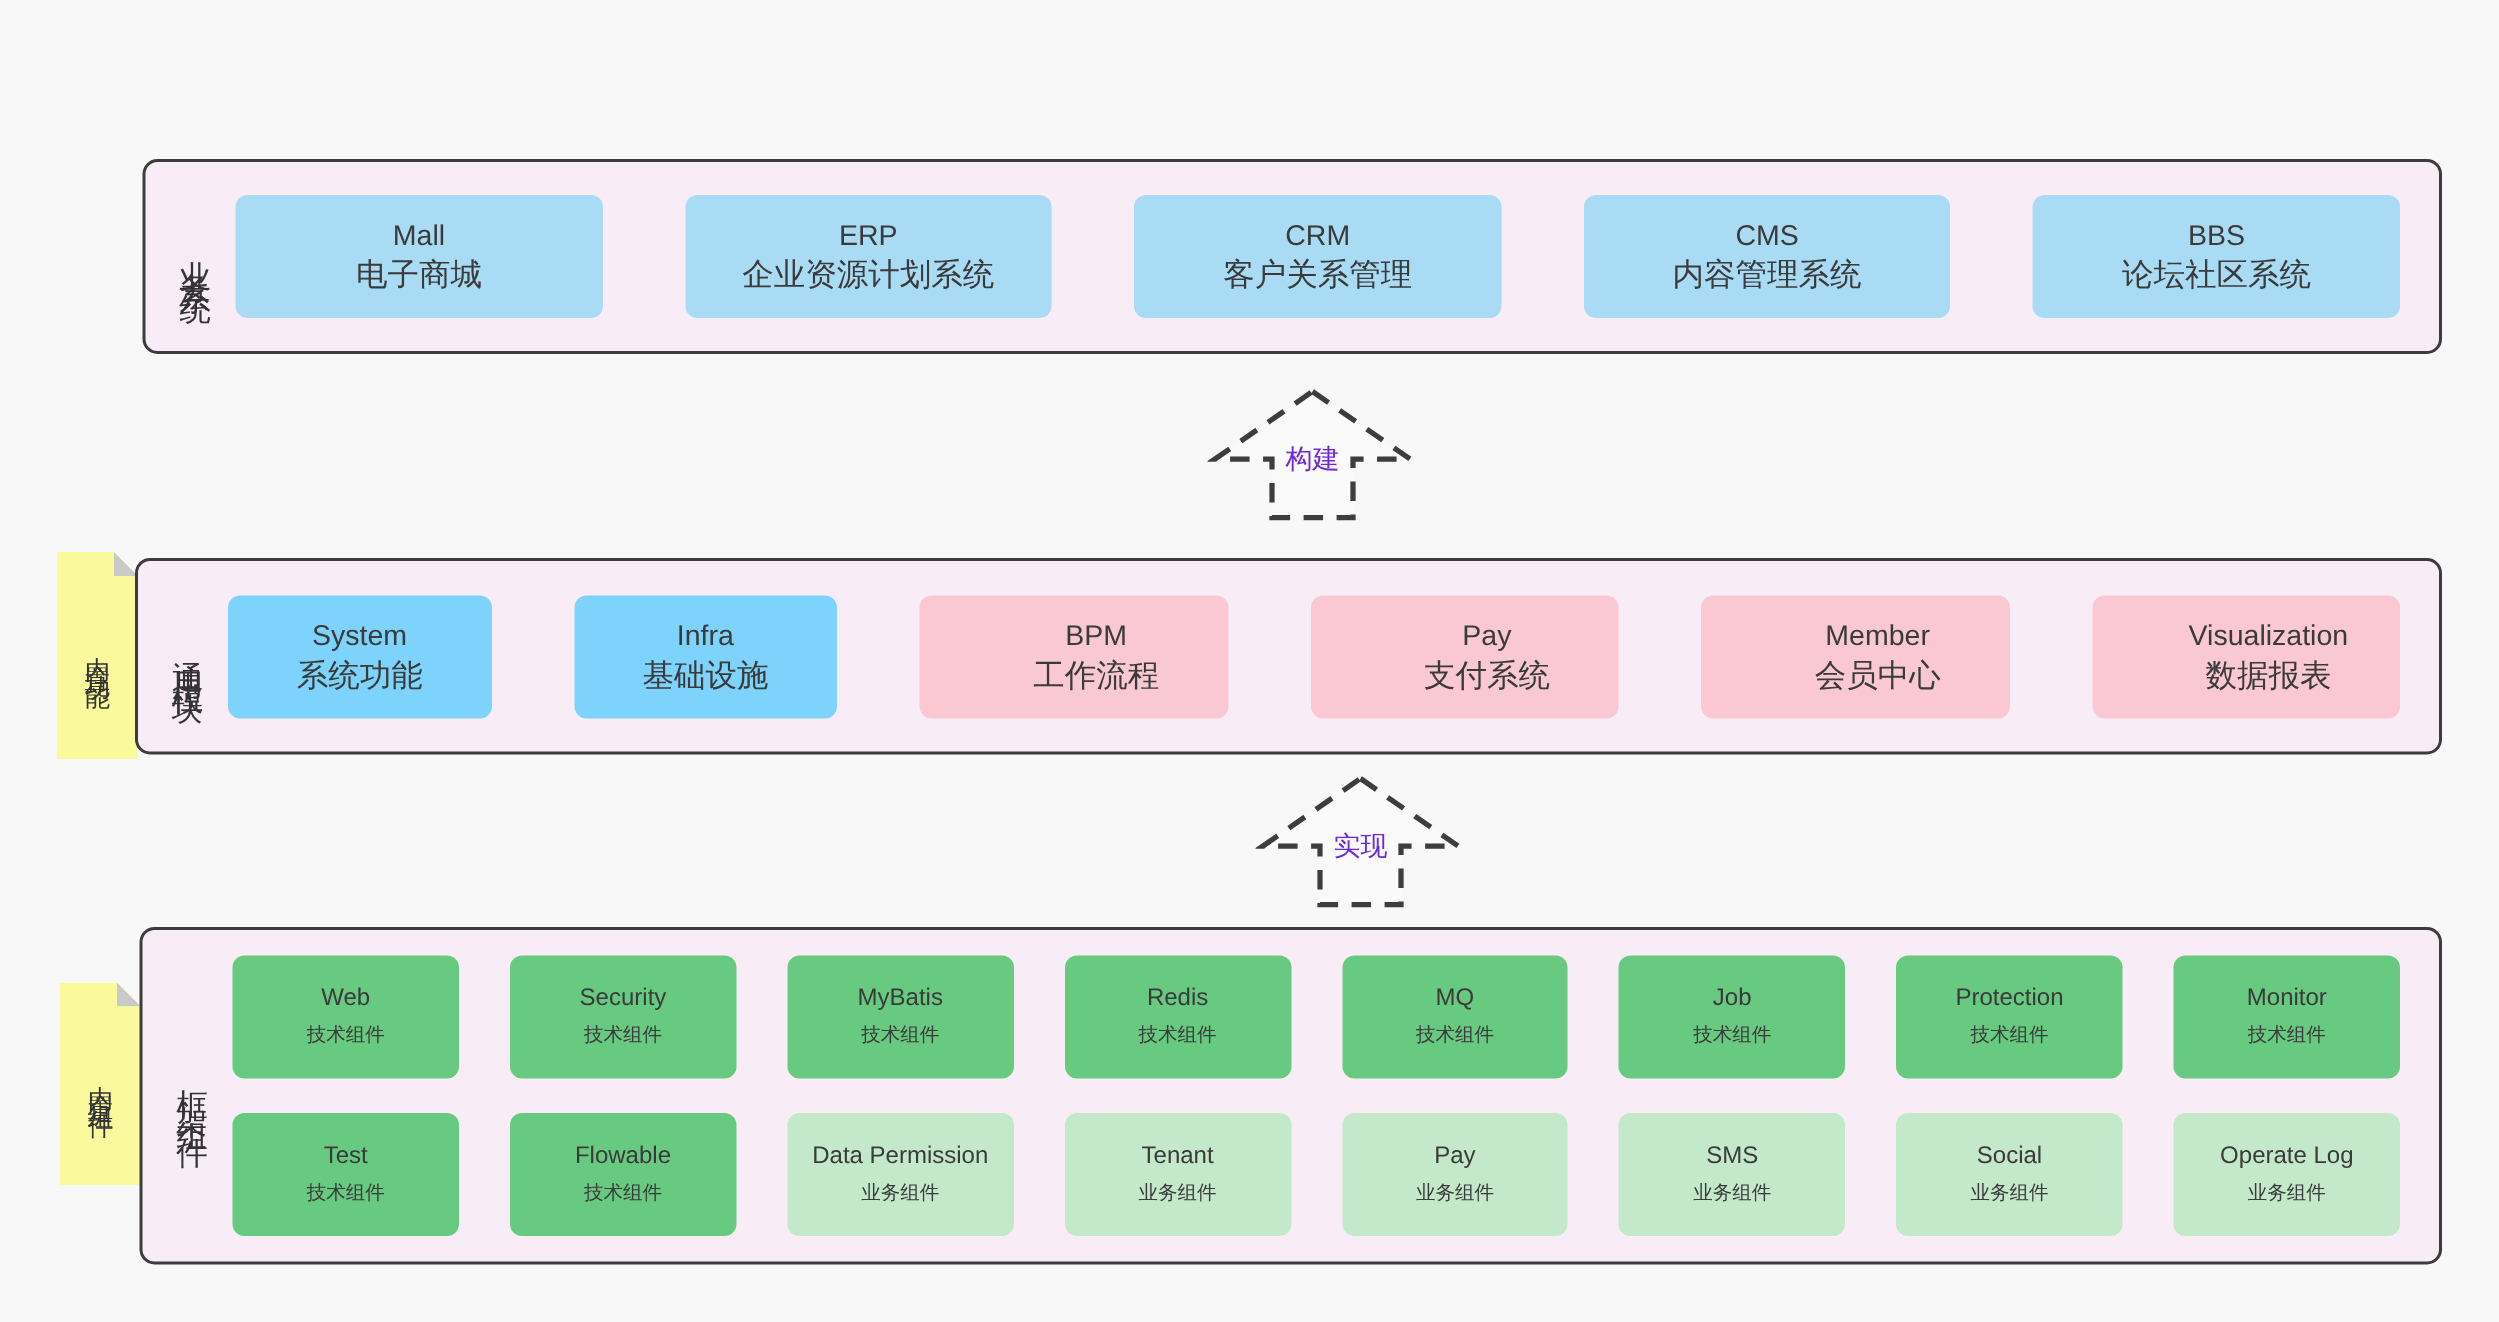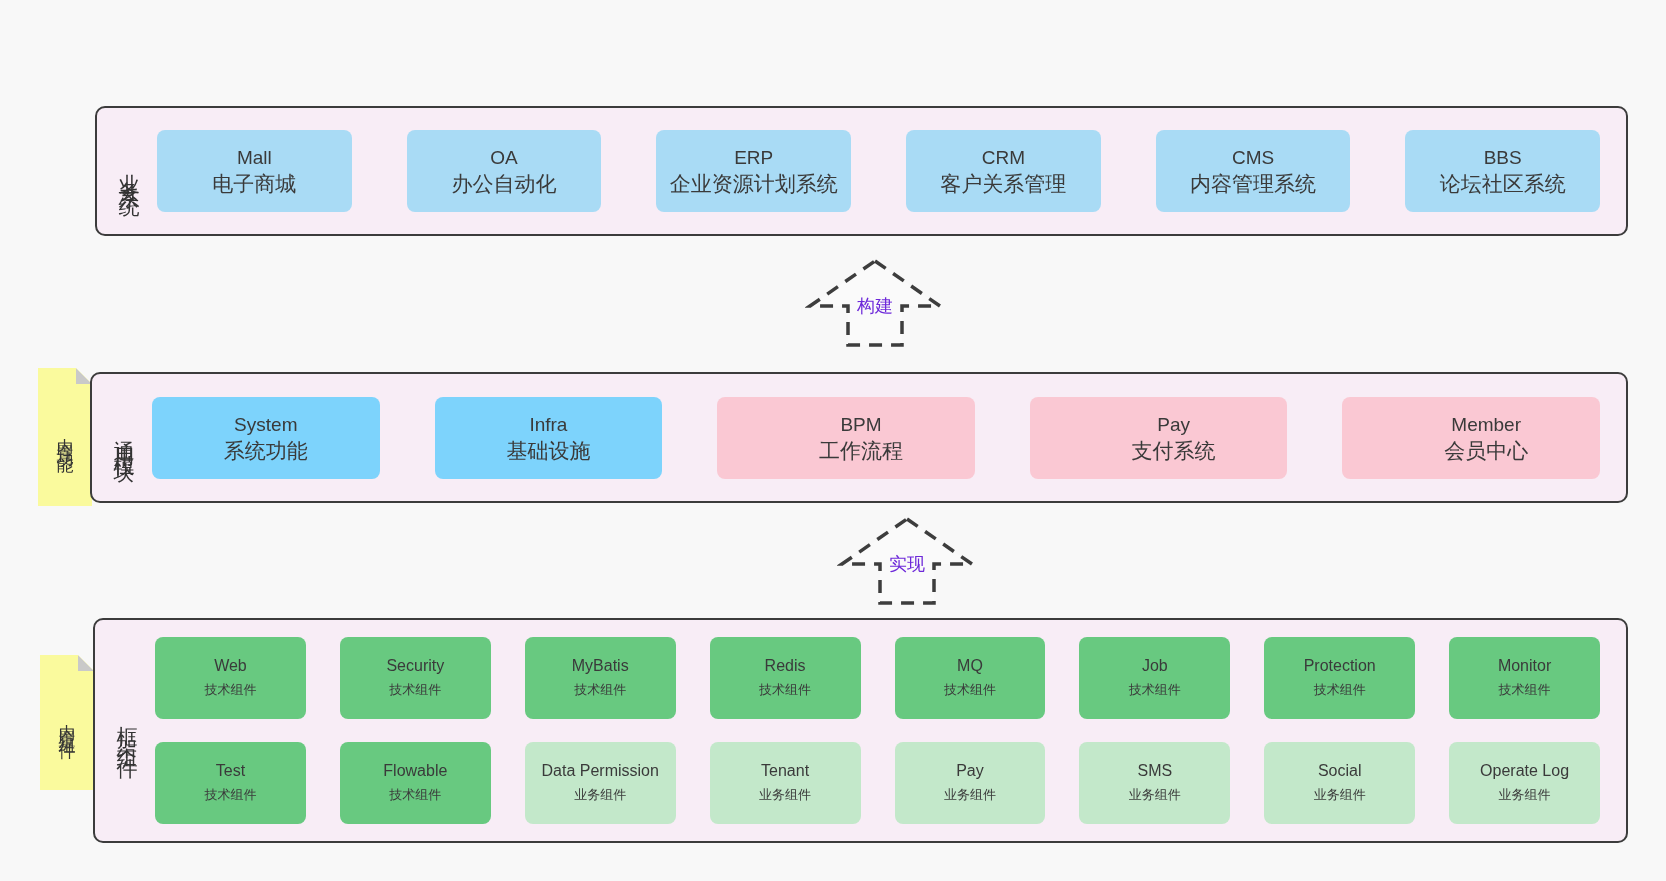--- a/index.html
+++ b/index.html
@@ -67,24 +67,20 @@
 <body>
 
 <div class="band" id="band-business">
   <div class="band-label">业务系统</div>
   <div class="band-boxes">
     <div class="box c-blue">
       <span class="en">Mall</span>
       <span class="zh">电子商城</span>
     </div>
     <div class="box c-blue">
-      <span class="en">OA</span>
-      <span class="zh">办公自动化</span>
-    </div>
-    <div class="box c-blue">
       <span class="en">ERP</span>
       <span class="zh">企业资源计划系统</span>
     </div>
     <div class="box c-blue">
       <span class="en">CRM</span>
       <span class="zh">客户关系管理</span>
     </div>
     <div class="box c-blue">
       <span class="en">CMS</span>
       <span class="zh">内容管理系统</span>
@@ -124,20 +120,24 @@
       <span class="zh">工作流程</span>
     </div>
     <div class="box c-pink">
       <span class="en">Pay</span>
       <span class="zh">支付系统</span>
     </div>
     <div class="box c-pink">
       <span class="en">Member</span>
       <span class="zh">会员中心</span>
     </div>
+    <div class="box c-pink">
+      <span class="en">Visualization</span>
+      <span class="zh">数据报表</span>
+    </div>
   </div>
 </div>
 
 <div class="arrow" id="arrow-implement">
   <svg width="140" height="90" viewBox="0 0 140 90">
     <polygon points="70,3 135,48 97,48 97,87 43,87 43,48 5,48" fill="#fafafa" stroke="#3d3d3d" stroke-width="3.5" stroke-dasharray="13 9"></polygon>
   </svg>
   <span class="alabel">实现</span>
 </div>
 

